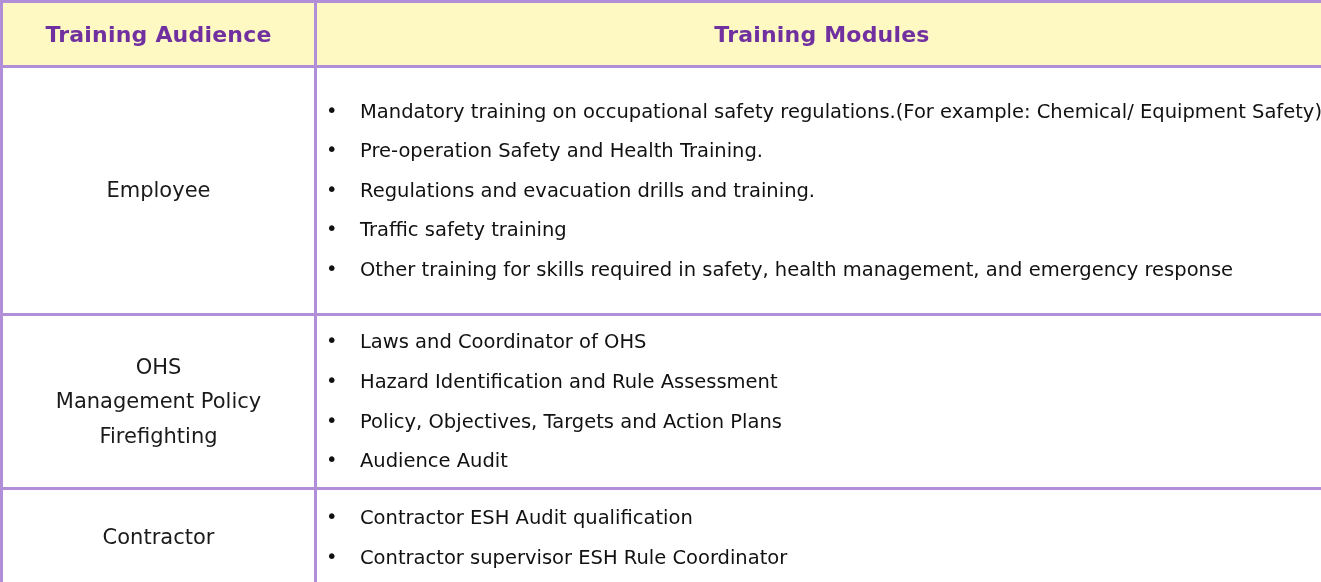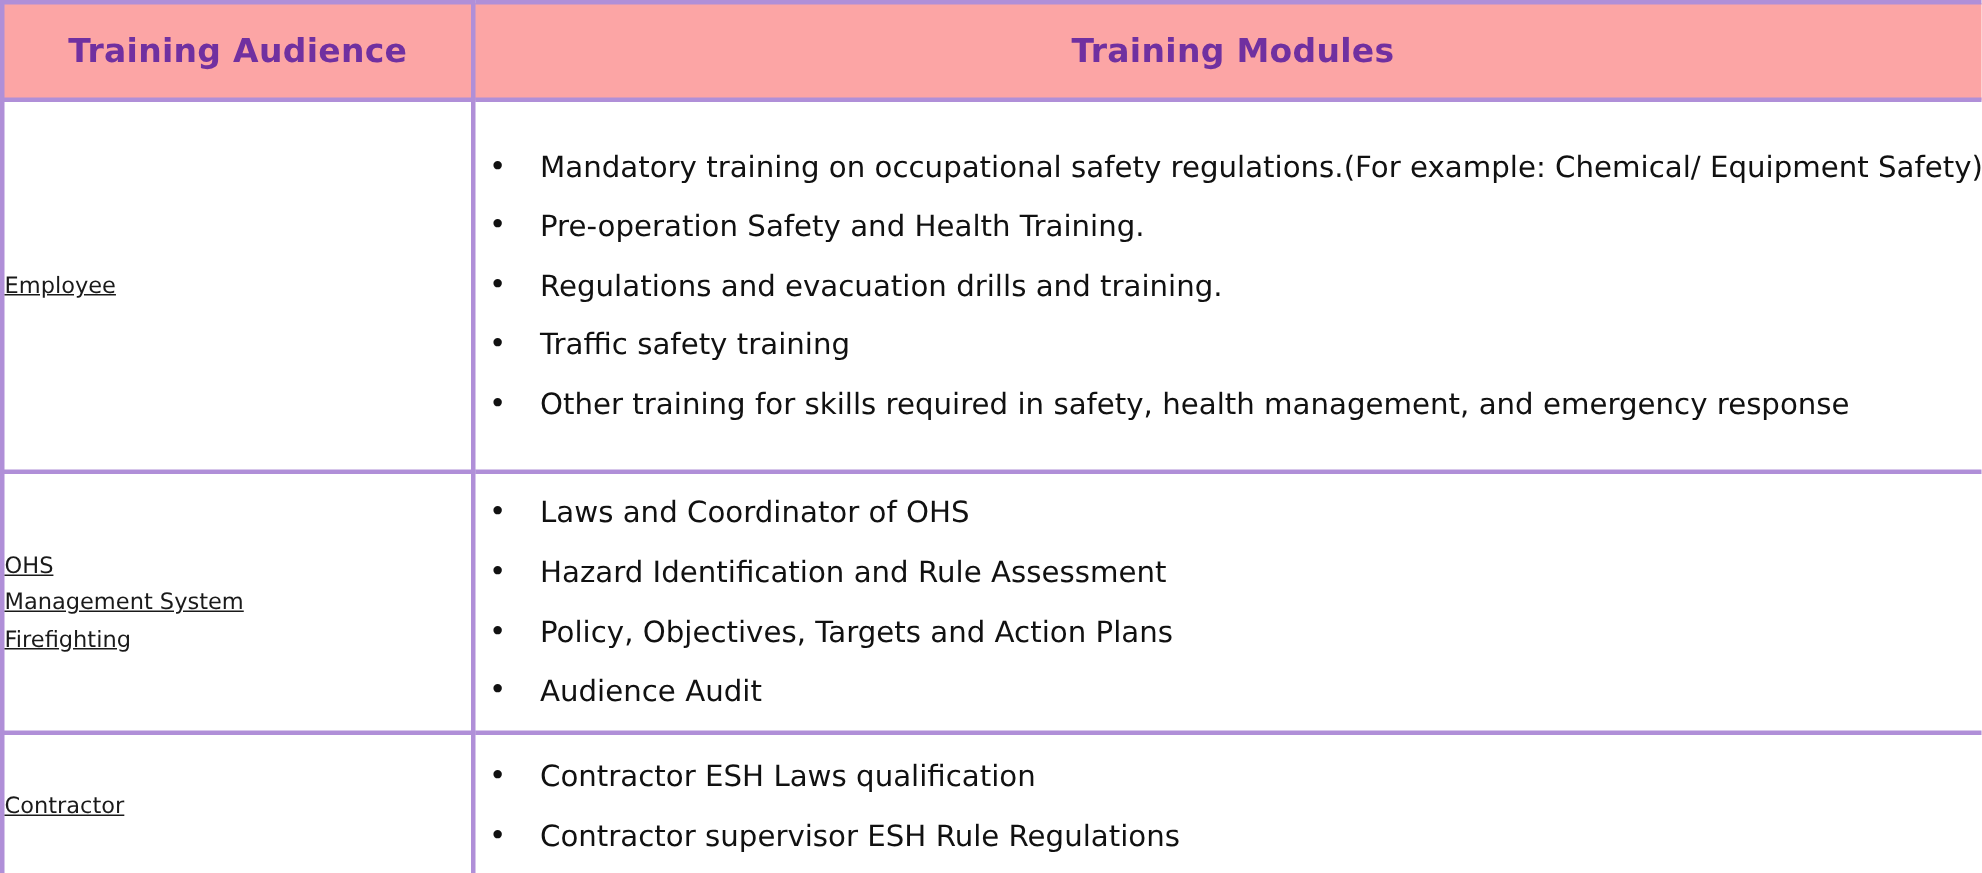--- a/index.html
+++ b/index.html
@@ -31,42 +31,41 @@
   table.training-table td,
   table.training-table th {
     border: 3px solid #b08fd8;
     padding: 0;
     vertical-align: middle;
     background: #ffffff;
   }
 
   
   tr.header-row th {
-    background: #fca5a5;
+    background: #fef9c3;
     height: 62px;
     color: #7030a0;
     font-weight: bold;
     font-size: 22px;
     letter-spacing: 0.2px;
     text-align: center;
     font-family: "DejaVu Sans", sans-serif;
   }
 
   th.col-audience { width: 311px; }
   th.col-modules  { width: 1010px; }
 
   
   td.audience-cell {
-    text-align: left;
-    font-size: 15px;
+    text-align: center;
+    font-size: 21px;
     color: #1a1a1a;
     line-height: 1.62;
     font-family: "DejaVu Sans", sans-serif;
     padding: 4px 10px;
-    text-decoration: underline;
   }
   td.audience-cell .aud-line { display: block; white-space: nowrap; }
 
   
   td.modules-cell {
     padding: 12px 14px 12px 14px;
     vertical-align: middle;
   }
 
   ul.module-list {
@@ -144,21 +143,21 @@
               <span class="bullet-dot">•</span>
               <span>Other training for skills required in safety, health management, and emergency response</span>
             </li>
           </ul>
         </td>
       </tr>
 
       <tr class="row-ohs">
         <td class="audience-cell">
           <span class="aud-line">OHS</span>
-          <span class="aud-line">Management System</span>
+          <span class="aud-line">Management Policy</span>
           <span class="aud-line">Firefighting</span>
         </td>
         <td class="modules-cell">
           <ul class="module-list">
             <li>
               <span class="bullet-dot">•</span>
               <span>Laws and Coordinator of OHS</span>
             </li>
             <li>
               <span class="bullet-dot">•</span>
@@ -177,25 +176,25 @@
       </tr>
 
       <tr class="row-contractor">
         <td class="audience-cell">
           <span class="aud-line">Contractor</span>
         </td>
         <td class="modules-cell">
           <ul class="module-list">
             <li>
               <span class="bullet-dot">•</span>
-              <span>Contractor ESH Laws qualification</span>
-            </li>
-            <li>
-              <span class="bullet-dot">•</span>
-              <span>Contractor supervisor ESH Rule Regulations</span>
+              <span>Contractor ESH Audit qualification</span>
+            </li>
+            <li>
+              <span class="bullet-dot">•</span>
+              <span>Contractor supervisor ESH Rule Coordinator</span>
             </li>
           </ul>
         </td>
       </tr>
 
     </tbody>
   </table>
 </div>
 
 </body></html>

